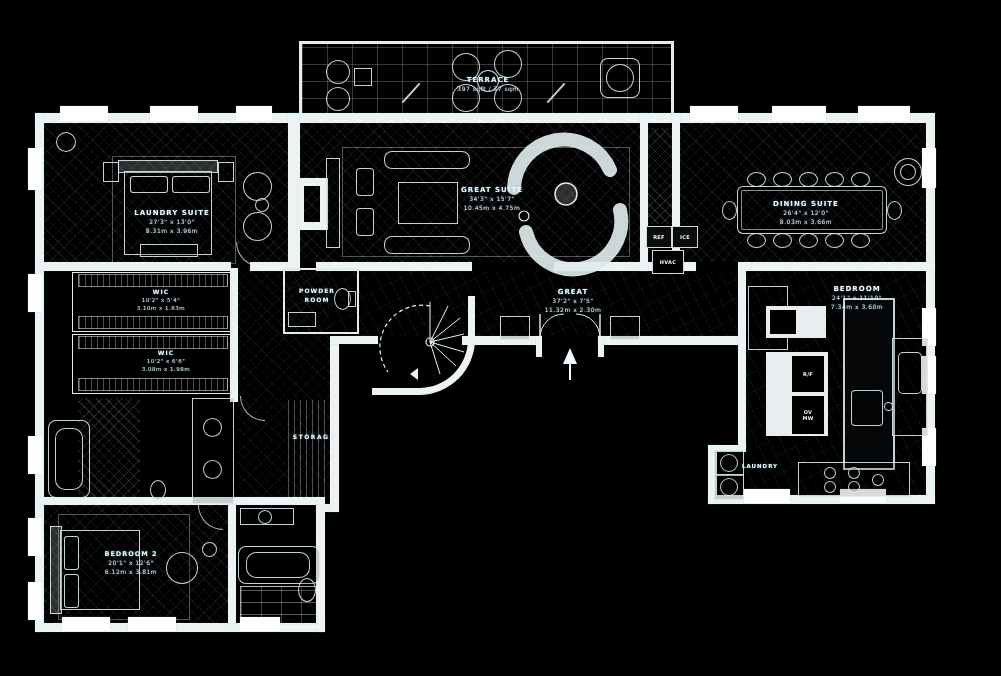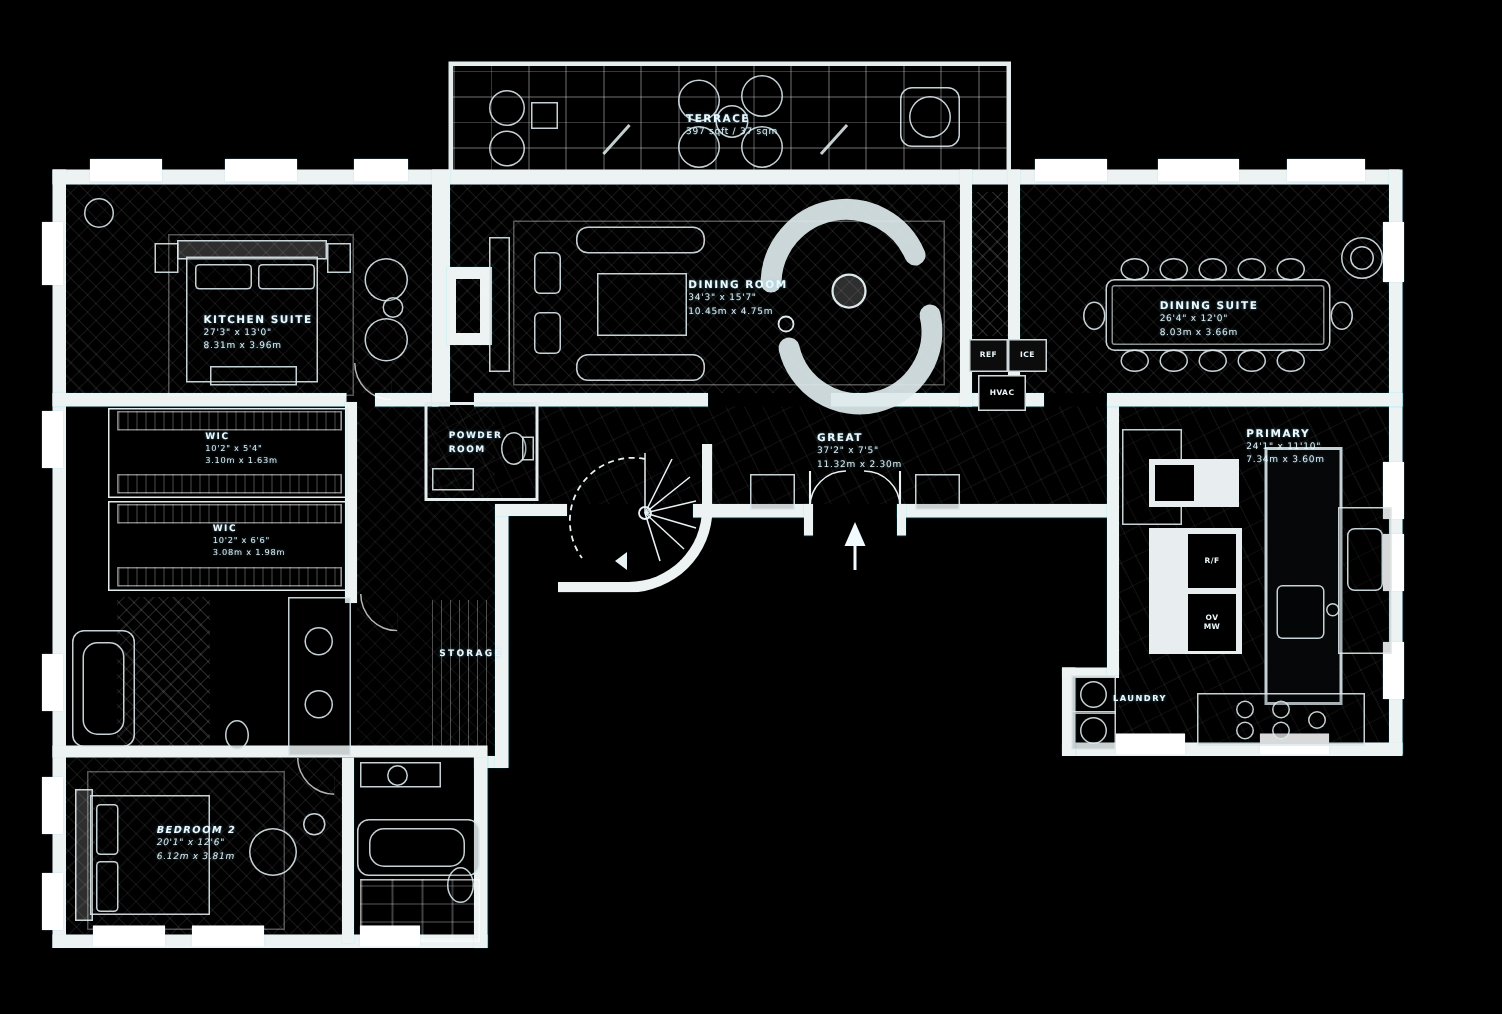--- a/index.html
+++ b/index.html
@@ -6,21 +6,21 @@
   #plan{position:relative;width:1001px;height:676px;background:#000;overflow:hidden;
         font-family:"DejaVu Sans",sans-serif;}
   .abs{position:absolute;}
   .wall{position:absolute;background:#edf2f3;box-shadow:0 0 1px rgba(0,220,255,.35);}
   .win{position:absolute;background:#ffffff;box-shadow:0 0 1px rgba(150,220,255,.5);}
   .roomline{position:absolute;border:2px solid #e4ecee;}
   .thinline{position:absolute;border:1px solid rgba(230,242,245,.85);}
   .furn{position:absolute;border:1px solid rgba(225,238,242,.88);background:rgba(0,0,0,.15);}
   .round{border-radius:50%;}
   .rug{position:absolute;border:1px solid rgba(255,255,255,.33);}
-  .lbl{position:absolute;transform:translate(-50%,-50%);text-align:left;color:#f0f9fc;
+  .lbl{position:absolute;transform:translate(-50%,-50%);text-align:center;color:#f0f9fc;
        font-size:7px;font-weight:bold;letter-spacing:1px;line-height:1.45;white-space:nowrap;
        text-shadow:0 0 2px rgba(110,215,255,.55);z-index:30;}
   .lbl span{display:block;}
   .lbl .dim{font-weight:normal;font-size:6px;letter-spacing:.5px;opacity:.95;}
   .tiny{position:absolute;display:flex;align-items:center;justify-content:center;
         color:#eaf6fa;font-size:5px;font-weight:bold;letter-spacing:.3px;text-align:center;
         line-height:1.2;z-index:25;}
   .tex-herr{background-image:
       repeating-linear-gradient(45deg,rgba(255,255,255,.07) 0 1px,transparent 1px 8px),
       repeating-linear-gradient(-45deg,rgba(255,255,255,.06) 0 1px,transparent 1px 8px);}
@@ -135,40 +135,40 @@
   <div class="furn" style="left:130px;top:176px;width:36px;height:15px;border-radius:3px;"></div>
   <div class="furn" style="left:172px;top:176px;width:36px;height:15px;border-radius:3px;"></div>
   <div class="furn" style="left:103px;top:162px;width:14px;height:18px;"></div>
   <div class="furn" style="left:218px;top:162px;width:14px;height:18px;"></div>
   <div class="furn round" style="left:243px;top:172px;width:27px;height:27px;"></div>
   <div class="furn round" style="left:243px;top:212px;width:27px;height:27px;"></div>
   <div class="furn round" style="left:255px;top:198px;width:12px;height:12px;"></div>
   <div class="furn" style="left:140px;top:244px;width:56px;height:11px;"></div>
   <div class="furn round" style="left:56px;top:132px;width:18px;height:18px;"></div>
   <div class="lbl" style="left:172px;top:222px;">
-    <span>KITCHEN SUITE</span>
+    <span>LAUNDRY SUITE</span>
     <span class="dim">27'3" x 13'0"</span>
     <span class="dim">8.31m x 3.96m</span>
   </div>
 
   <div class="rug" style="left:342px;top:147px;width:286px;height:108px;"></div>
   <div class="furn" style="left:326px;top:158px;width:12px;height:88px;"></div>
   <div class="furn" style="left:384px;top:151px;width:84px;height:16px;border-radius:8px;"></div>
   <div class="furn" style="left:384px;top:236px;width:84px;height:16px;border-radius:8px;"></div>
   <div class="furn" style="left:356px;top:168px;width:16px;height:26px;border-radius:4px;"></div>
   <div class="furn" style="left:356px;top:208px;width:16px;height:26px;border-radius:4px;"></div>
   <div class="furn" style="left:398px;top:182px;width:58px;height:40px;"></div>
   <svg style="left:492px;top:130px;" width="150" height="128" viewBox="0 0 150 128">
     <path d="M 22 58 A 50 50 0 0 1 118 40" fill="none" stroke="#dde9ec" stroke-width="14" stroke-linecap="round" opacity="0.92"></path>
     <path d="M 34 102 A 48 48 0 0 0 128 80" fill="none" stroke="#dde9ec" stroke-width="14" stroke-linecap="round" opacity="0.92"></path>
     <circle cx="74" cy="64" r="11" fill="rgba(255,255,255,.18)" stroke="#dde9ec" stroke-width="1.5"></circle>
     <circle cx="32" cy="86" r="5" fill="none" stroke="#dde9ec" stroke-width="1.2"></circle>
   </svg>
   <div class="lbl" style="left:492px;top:199px;">
-    <span>DINING ROOM</span>
+    <span>GREAT SUITE</span>
     <span class="dim">34'3" x 15'7"</span>
     <span class="dim">10.45m x 4.75m</span>
   </div>
 
   <div class="tiny" style="left:646px;top:226px;width:24px;height:20px;background:#0c0c0c;border:1px solid #cfd9dc;">
       <span>REF</span>
     </div>
   <div class="tiny" style="left:672px;top:226px;width:24px;height:20px;background:#0c0c0c;border:1px solid #cfd9dc;">
       <span>ICE</span>
     </div>
@@ -269,21 +269,21 @@
   </div>
 
   <div class="rug" style="left:58px;top:514px;width:130px;height:104px;"></div>
   <div class="furn" style="left:50px;top:526px;width:10px;height:86px;background:rgba(255,255,255,.18);"></div>
   <div class="furn" style="left:60px;top:530px;width:78px;height:78px;"></div>
   <div class="furn" style="left:64px;top:536px;width:13px;height:32px;border-radius:3px;"></div>
   <div class="furn" style="left:64px;top:574px;width:13px;height:32px;border-radius:3px;"></div>
   <div class="furn round" style="left:166px;top:552px;width:30px;height:30px;"></div>
   <div class="furn round" style="left:202px;top:542px;width:13px;height:13px;"></div>
   <div class="arc" style="left:198px;top:505px;width:24px;height:24px;"></div>
-  <div class="lbl" style="left:131px;top:563px;font-size:6.5px;font-style:italic;">
+  <div class="lbl" style="left:131px;top:563px;font-size:6.5px;">
     <span>BEDROOM 2</span>
     <span class="dim">20'1" x 12'6"</span>
     <span class="dim">6.12m x 3.81m</span>
   </div>
 
   <div class="furn" style="left:240px;top:508px;width:52px;height:15px;"></div>
   <div class="furn round" style="left:258px;top:510px;width:12px;height:12px;"></div>
   <div class="furn" style="left:238px;top:546px;width:80px;height:36px;border-radius:8px;"></div>
   <div class="furn" style="left:246px;top:552px;width:62px;height:24px;border-radius:10px;"></div>
   <div class="abs tex-brick" style="left:240px;top:586px;width:78px;height:40px;border:1px solid rgba(255,255,255,.6);"></div>
@@ -305,21 +305,21 @@
     </div>
   <div class="furn" style="left:892px;top:338px;width:34px;height:96px;"></div>
   <div class="furn" style="left:898px;top:352px;width:22px;height:40px;border-radius:5px;"></div>
   <div class="furn" style="left:798px;top:462px;width:110px;height:33px;"></div>
   <div class="furn round" style="left:824px;top:467px;width:10px;height:10px;"></div>
   <div class="furn round" style="left:848px;top:467px;width:10px;height:10px;"></div>
   <div class="furn round" style="left:824px;top:481px;width:10px;height:10px;"></div>
   <div class="furn round" style="left:848px;top:481px;width:10px;height:10px;"></div>
   <div class="furn round" style="left:872px;top:474px;width:10px;height:10px;"></div>
   <div class="lbl" style="left:857px;top:298px;">
-    <span>PRIMARY</span>
+    <span>BEDROOM</span>
     <span class="dim">24'1" x 11'10"</span>
     <span class="dim">7.34m x 3.60m</span>
   </div>
 
   <div class="furn" style="left:714px;top:450px;width:28px;height:24px;"></div>
   <div class="furn round" style="left:720px;top:454px;width:16px;height:16px;"></div>
   <div class="furn" style="left:714px;top:474px;width:28px;height:24px;"></div>
   <div class="furn round" style="left:720px;top:478px;width:16px;height:16px;"></div>
   <div class="lbl" style="left:760px;top:467px;font-size:5.5px;letter-spacing:1px;">
     <span>LAUNDRY</span>

